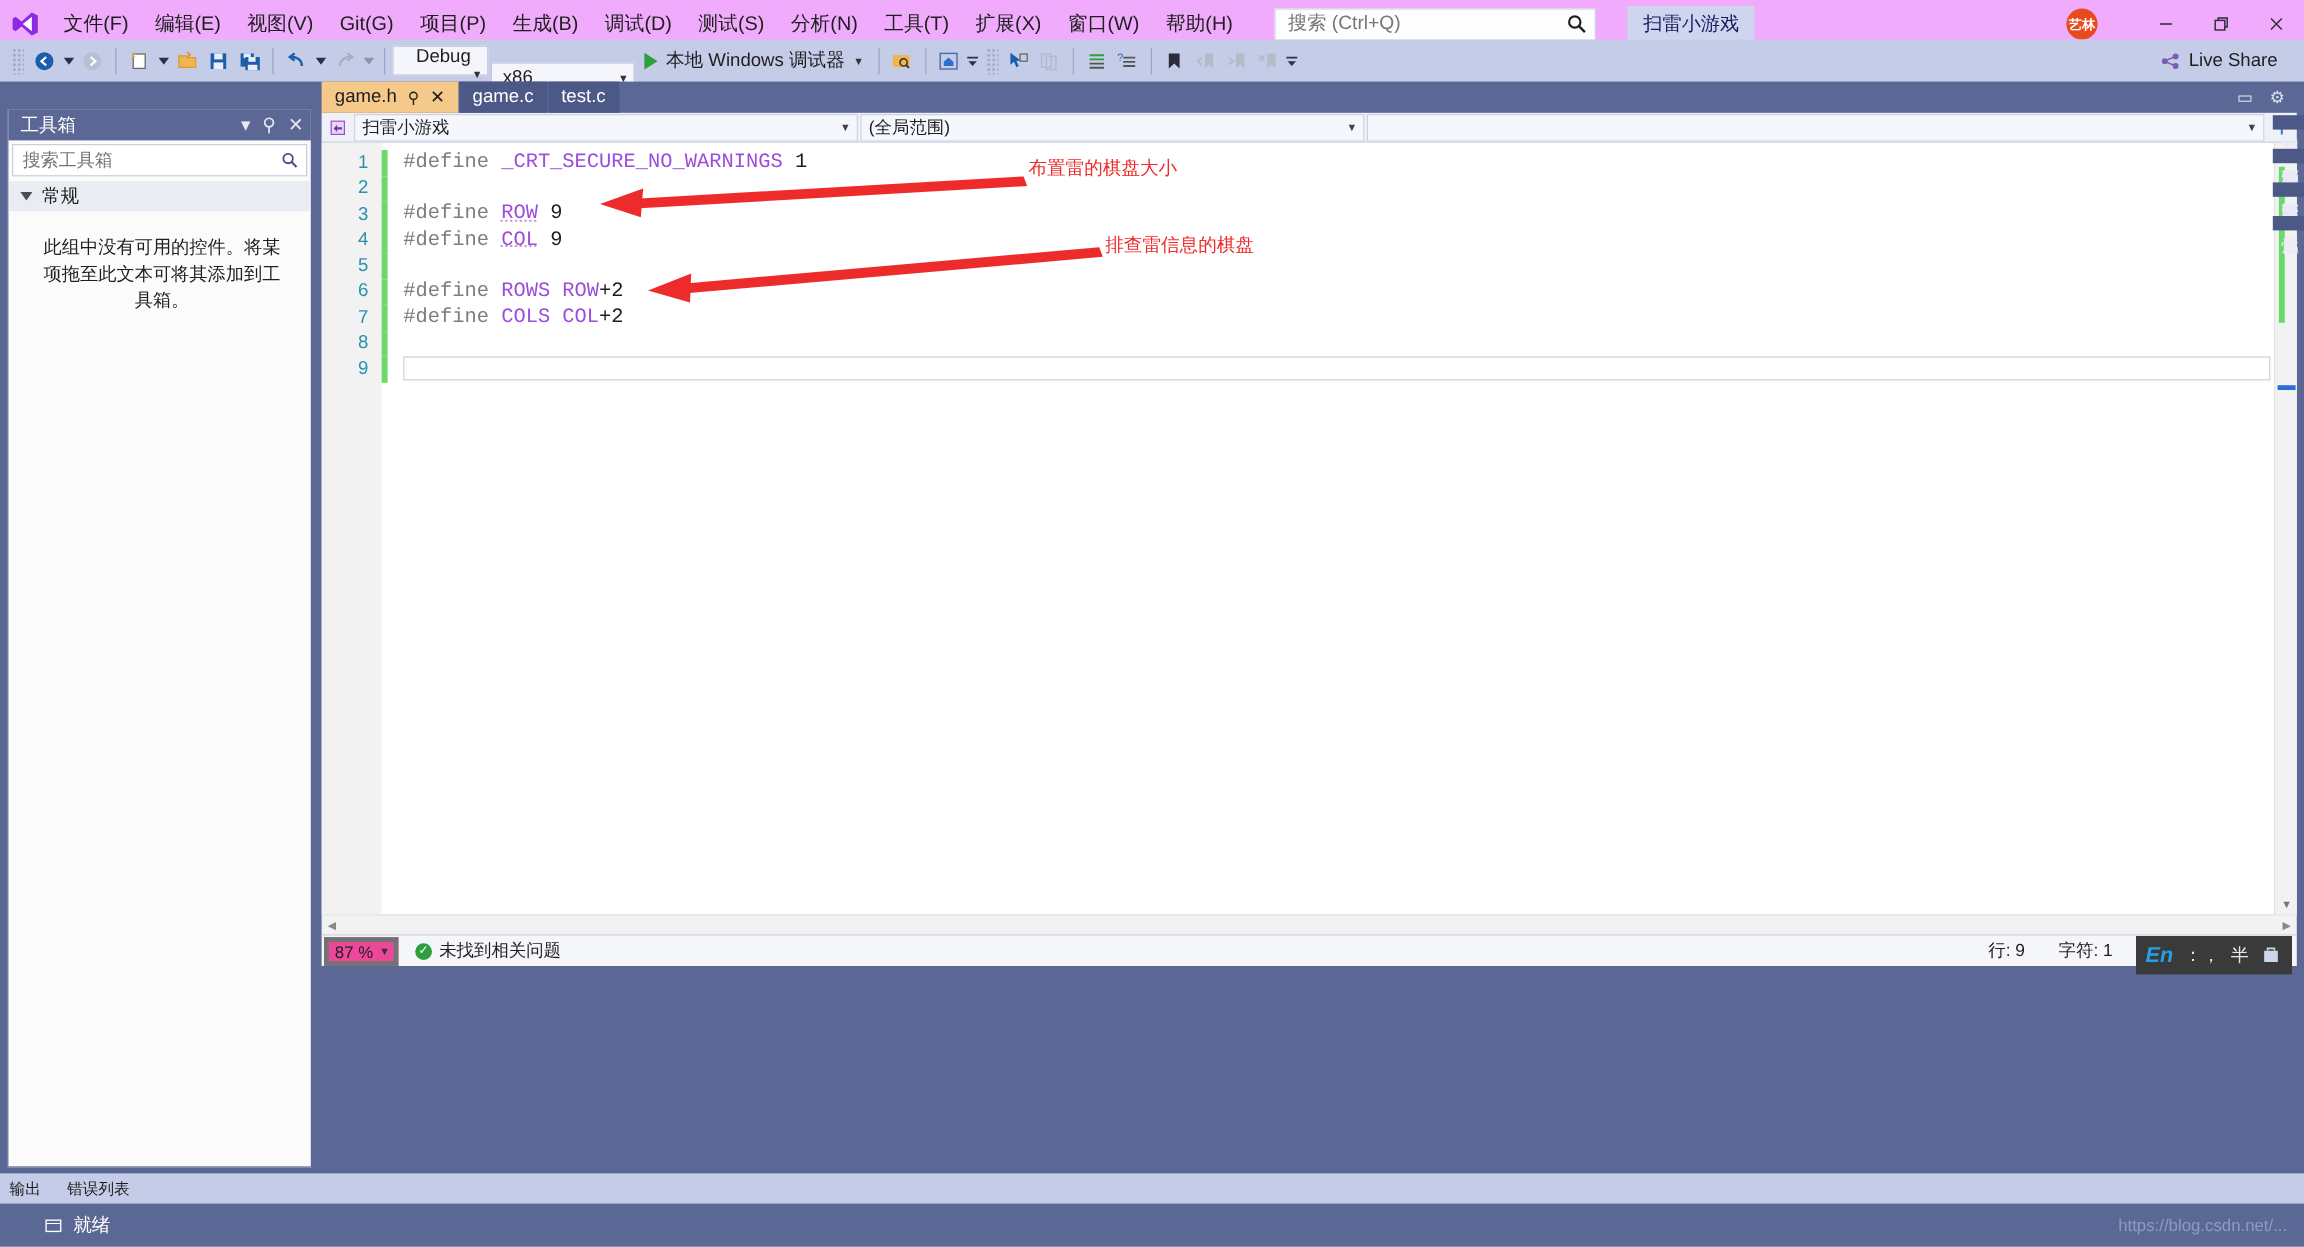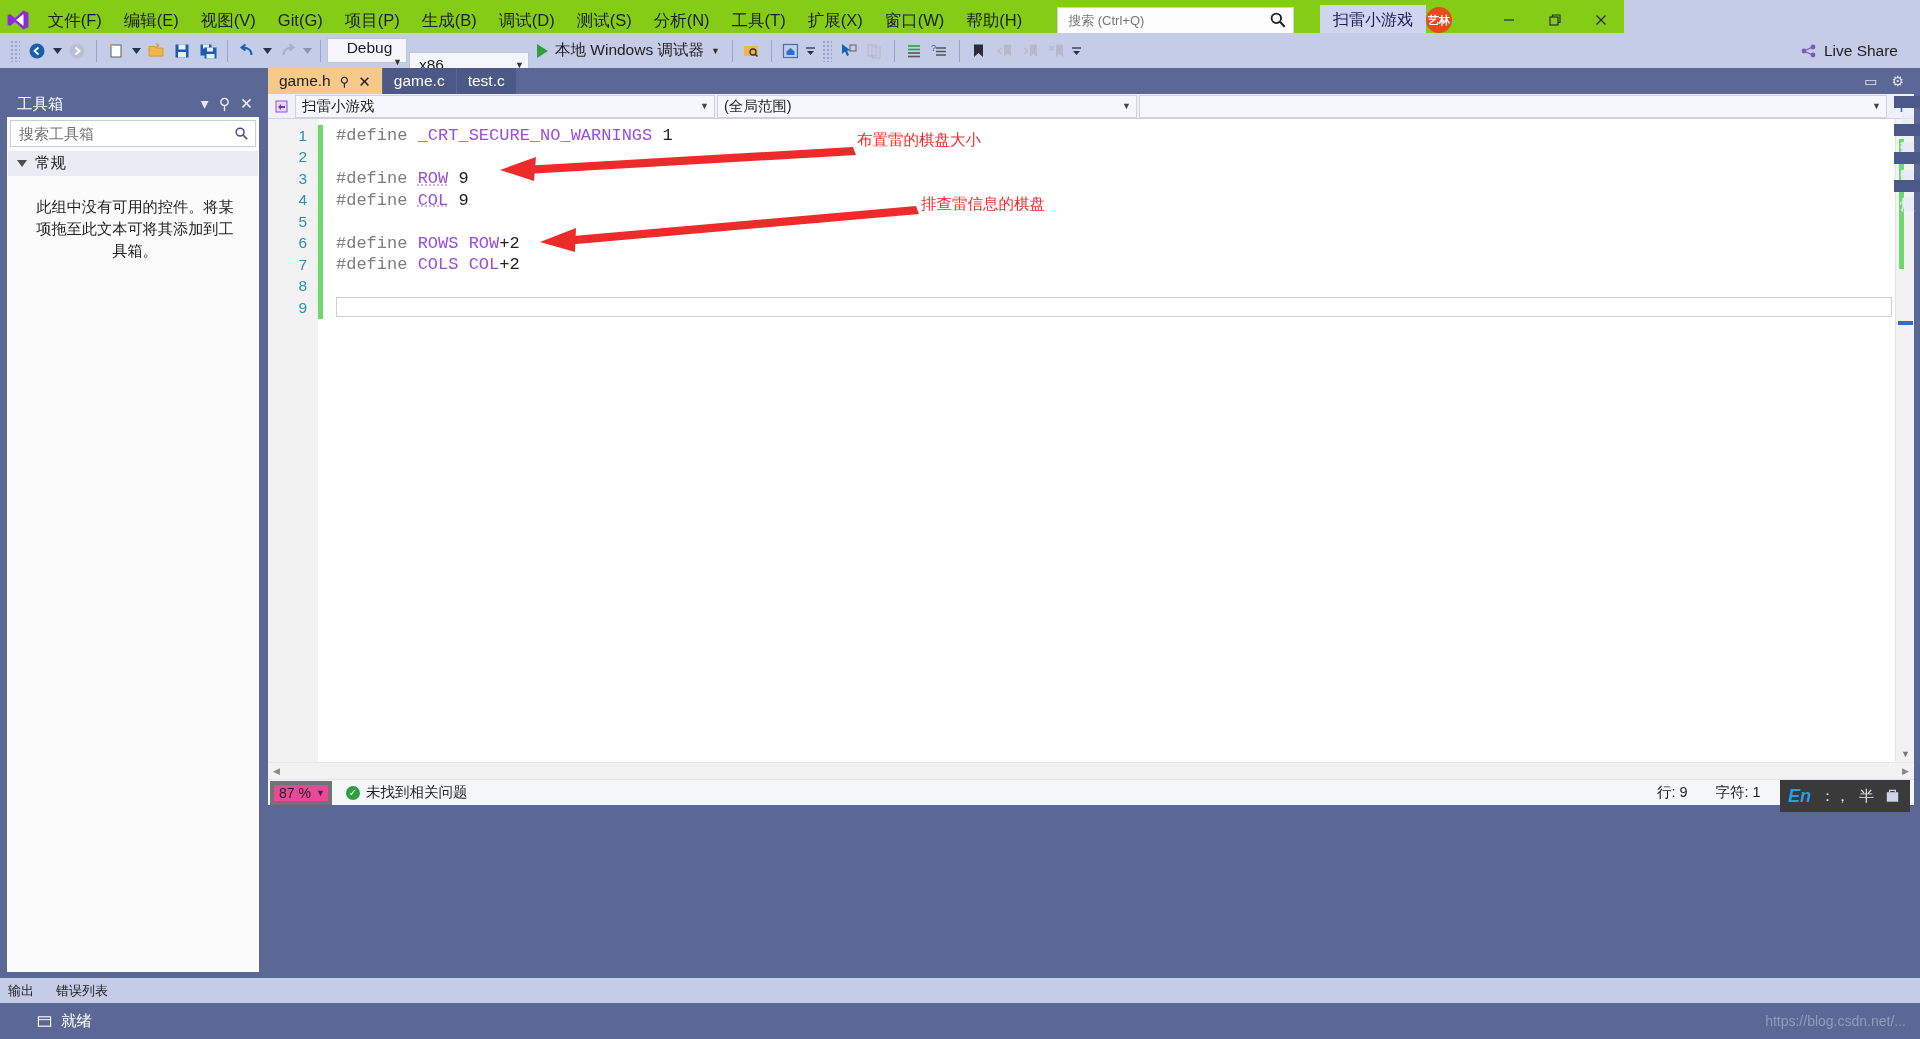--- a/index.html
+++ b/index.html
@@ -6,40 +6,40 @@
   html, body {
     width: 1920px; height: 1039px;
     font-family: "Liberation Sans", "DejaVu Sans", sans-serif;
     overflow: hidden;
     background: #c5cce8;
   }
   body { position: relative; }
 
   
   .menubar {
-    position: absolute; left: 0; top: 0; width: 1624px; height: 40px;
-    background: #84cc16;
+    position: absolute; left: 0; top: 0; width: 1920px; height: 40px;
+    background: #f0abfc;
     display: flex; align-items: center;
   }
   .vs-logo {
     width: 42px; height: 40px; display: flex; align-items: center; justify-content: center;
   }
   .vs-logo svg { display:block; }
   .menu-item {
     font-size: 16.5px; color: #1e1e1e; padding: 4px 11px; line-height: 20px;
     white-space: nowrap; cursor: default;
   }
   .search-box {
     margin-left: 24px; width: 268px; height: 27px; background: #fdfdfd;
     border: 1px solid #ced2e0; display: flex; align-items: center;
     padding: 0 6px 0 10px;
   }
   .search-box input {
     border: none; outline: none; background: transparent; flex: 1;
-    font-size: 13px; color: #6d6d6d; font-family: inherit;
+    font-size: 16px; color: #6d6d6d; font-family: inherit;
   }
   .search-box input::placeholder { color: #767676; }
   .search-mag { width: 18px; height: 18px; color: #1f1f1f; }
   .sln-chip {
     margin-left: 26px; font-size: 16px; color: #1a1a5e;
     background: #cfd5ee; padding: 5px 13px; white-space: nowrap;
   }
   .win-right { margin-left: auto; display: flex; align-items: center; height: 40px; }
   .avatar {
     width: 26px; height: 26px; border-radius: 50%; background: #e8491d;

